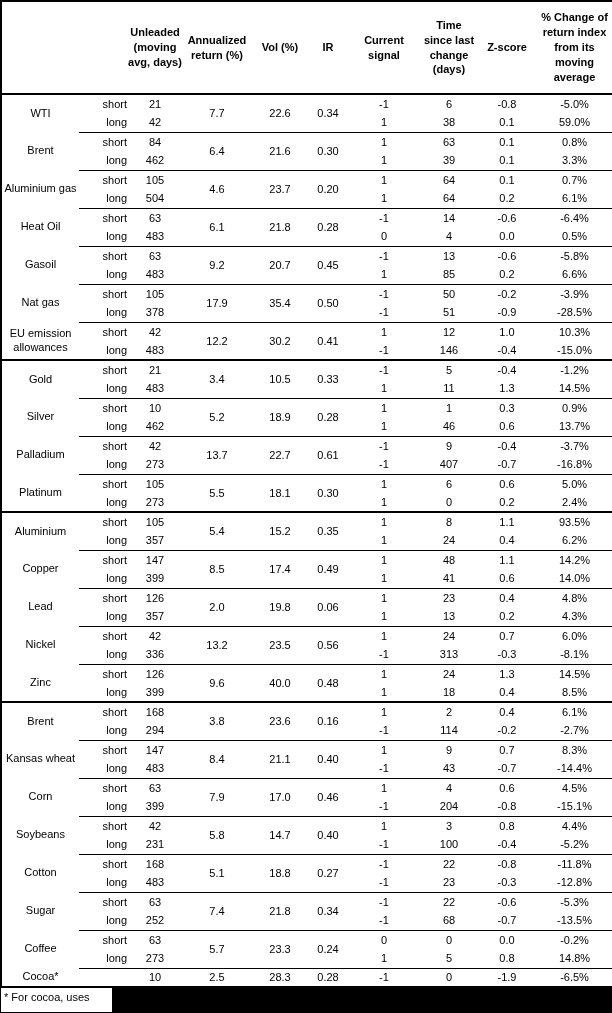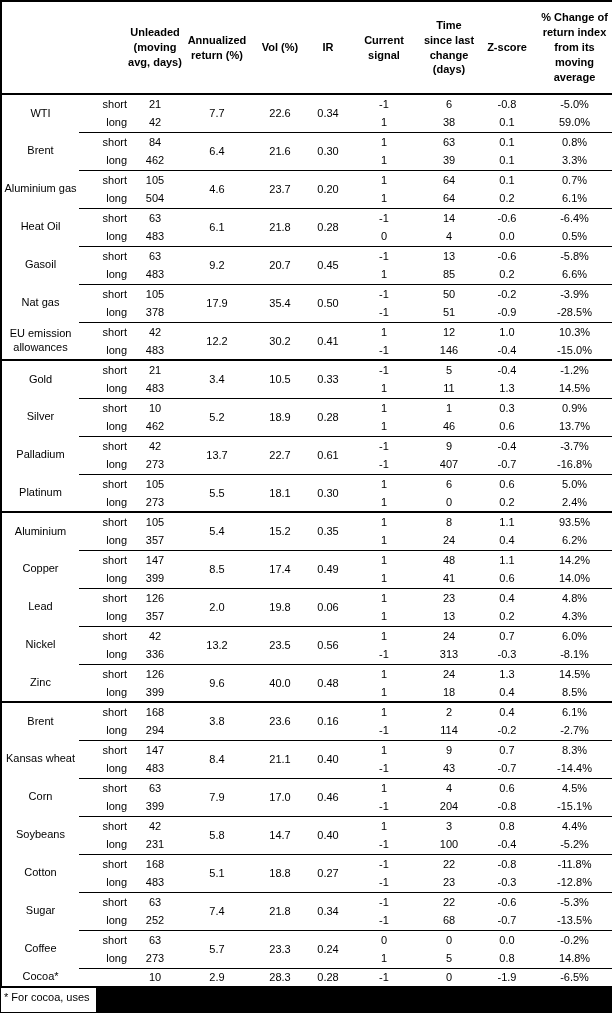--- a/index.html
+++ b/index.html
@@ -33,21 +33,21 @@
   }
   tbody tr { height:19px; }
   tbody td { vertical-align:middle; line-height:1.1; }
   td.num  { text-align:center; }
   td.type { text-align:right; padding-left:8px; }
   td.name { text-align:center; padding-left:4px; line-height:1.25; }
   td.sep1 { border-top:1px solid #000; }
   td.sep2 { border-top:2px solid #000; }
   .footer { display:flex; height:25px; align-items:stretch; }
   .footnote-box {
-    width:96px;
+    width:112px;
     background:#fff;
     font-size:11px;
     padding:3px 0 0 3px;
     border-left:1px solid #000;
     border-bottom:1px solid #000;
     white-space:nowrap;
     overflow:hidden;
   }
   .redaction { flex:1; background:#000; }
 </style>
@@ -540,21 +540,21 @@
           <td class="num">273</td>
           <td class="num">1</td>
           <td class="num">5</td>
           <td class="num">0.8</td>
           <td class="num">14.8%</td>
         </tr>
         <tr>
           <td class="name">Cocoa*</td>
           <td class="type sep1"></td>
           <td class="num sep1">10</td>
-          <td class="num sep1">2.9</td>
+          <td class="num sep1">2.5</td>
           <td class="num sep1">28.3</td>
           <td class="num sep1">0.28</td>
           <td class="num sep1">-1</td>
           <td class="num sep1">0</td>
           <td class="num sep1">-1.9</td>
           <td class="num sep1">-6.5%</td>
         </tr>
       </tbody>
   </table>
 

